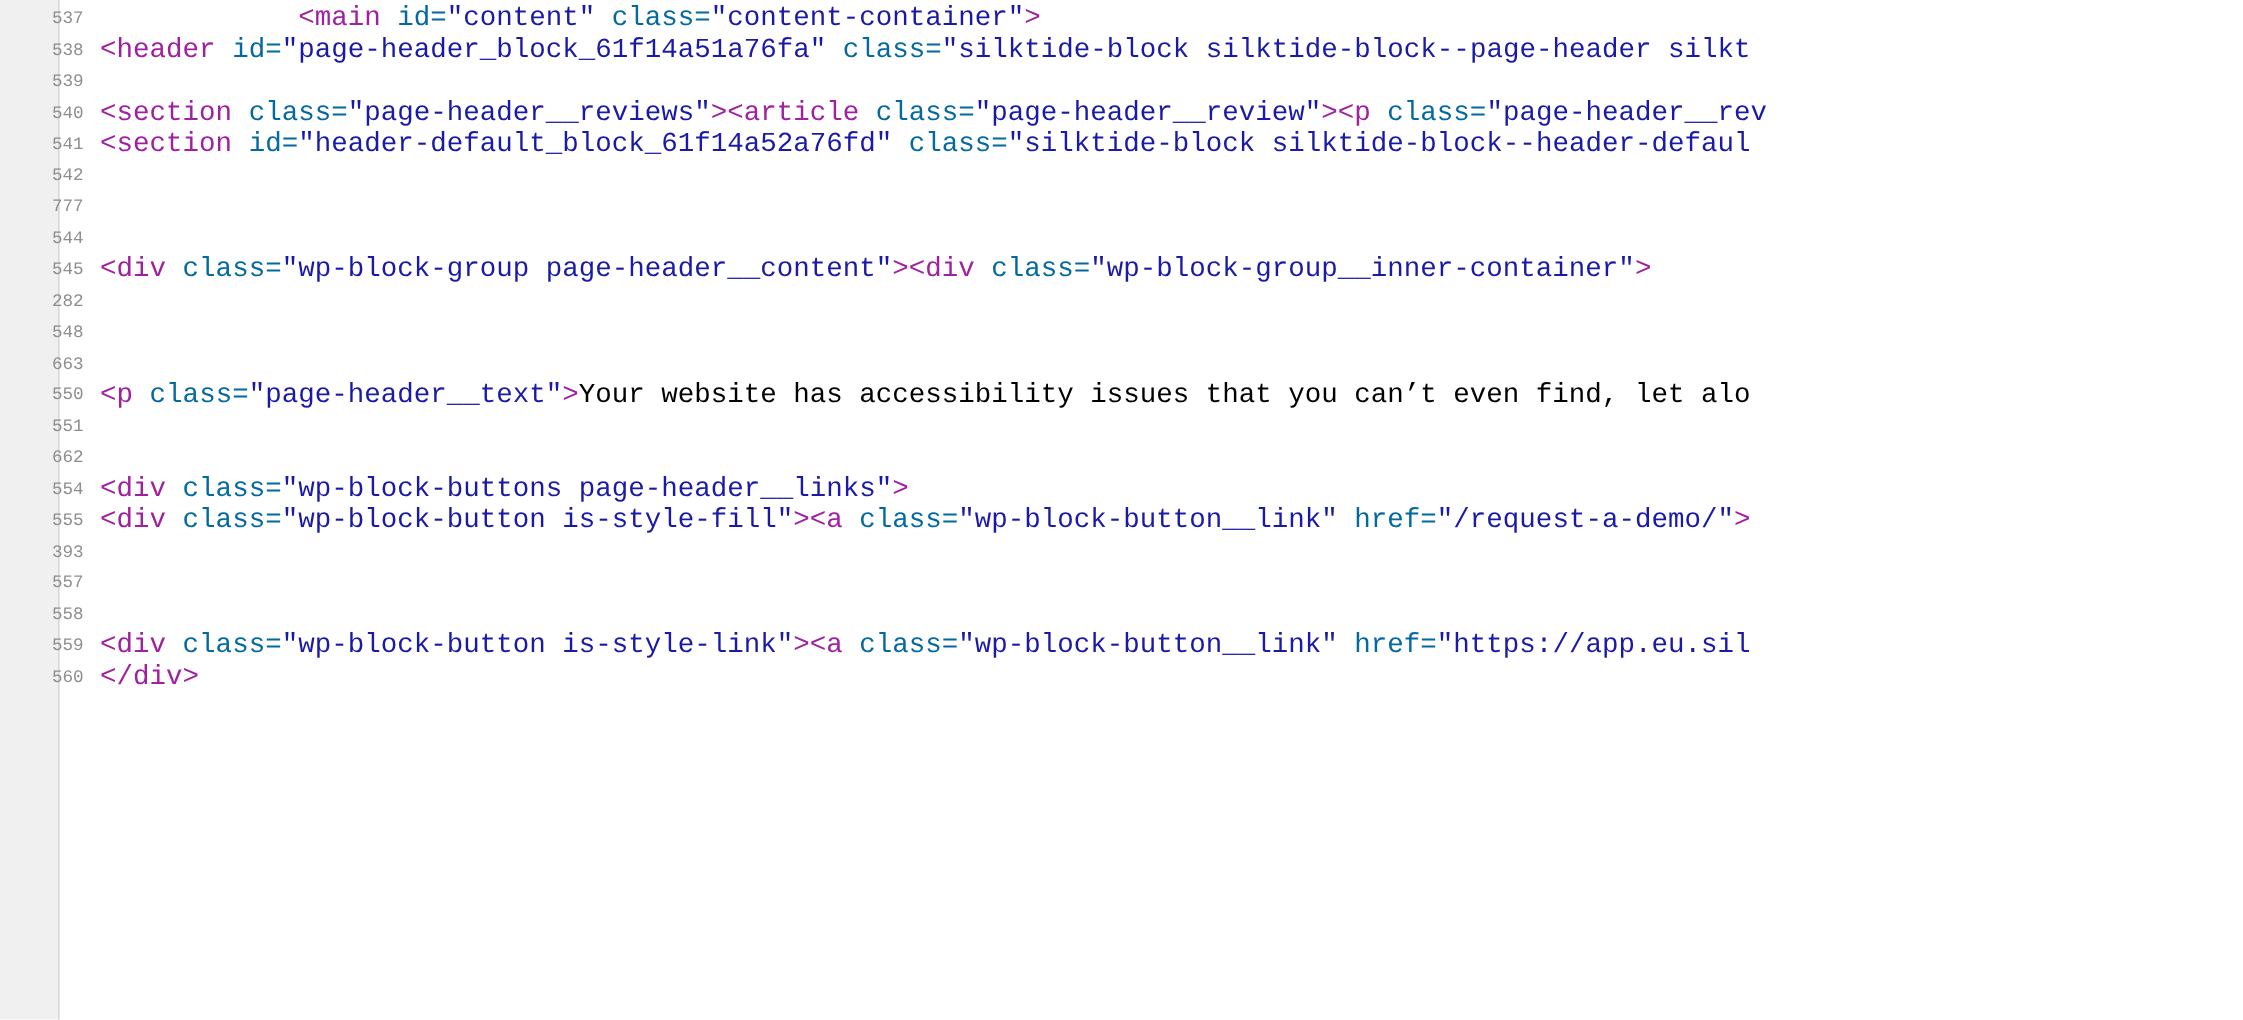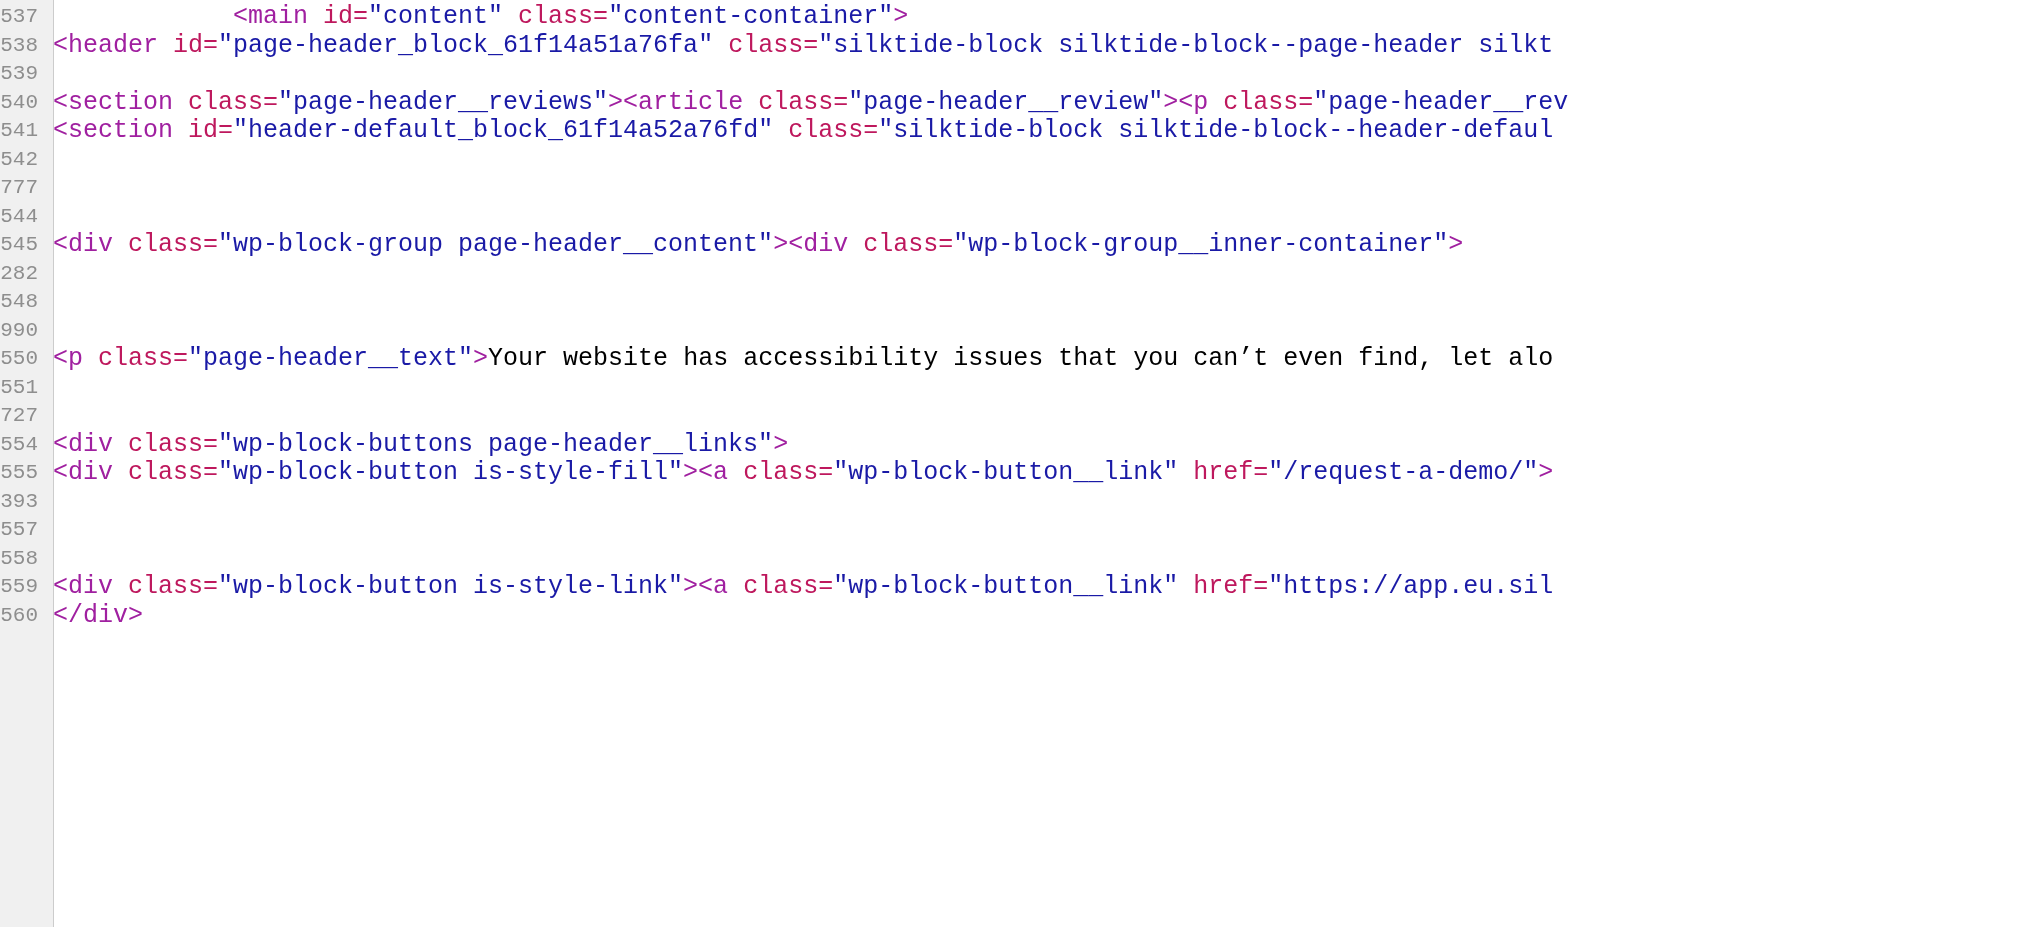--- a/index.html
+++ b/index.html
@@ -51,59 +51,60 @@
     letter-spacing: 0px;
   }
 
   .ln {
     display: inline-block;
     width: 38px;
     margin-right: 15px;
     padding-right: 0;
     text-align: right;
     color: #8e8e8e;
-    font-size: 21px;
+    font-size: 16px;
     vertical-align: top;
     -moz-user-select: none;
     user-select: none;
+    padding-left: 38px;
   }
 
   .code-text {
     display: inline-block;
     vertical-align: top;
     color: #000000;
   }
 
   
   .tag    { color: #a020a0; font-family: Liberation Mono, monospace; }   
   .attr   { color: #b35000; }   
   .val    { color: #1a1aa6; }   
   .txt    { color: #000000; }   
 </style>
-<style>.tag{color:#a020a0;}.attr{color:#be185d;margin-top:24px;}.val{color:#1a1aa6;}.txt{color:#000000;}.ln{color:#8e8e8e;}</style></head>
+<style>.tag{color:#a020a0;}.attr{color:#0369a1;margin-top:24px;}.val{color:#1a1aa6;}.txt{color:#000000;}.ln{color:#8e8e8e;}</style></head>
 <body>
 
 <div id="source-pane" style="background: rgb(255, 255, 255);">
   <div id="gutter-strip" style="background: rgb(240, 240, 240); border-right-color: rgb(204, 204, 204);"></div>
   <div id="code-lines">
       <div class="code-line"><span class="ln">537</span><span class="code-text"><span class="txt">            </span><span class="tag">&lt;main </span><span class="attr">id=</span><span class="val">"content"</span><span class="txt"> </span><span class="attr">class=</span><span class="val">"content-container"</span><span class="tag">&gt;</span></span></div>
       <div class="code-line"><span class="ln">538</span><span class="code-text"><span class="tag">&lt;header </span><span class="attr">id=</span><span class="val">"page-header_block_61f14a51a76fa"</span><span class="txt"> </span><span class="attr">class=</span><span class="val">"silktide-block silktide-block--page-header silkt</span></span></div>
       <div class="code-line"><span class="ln">539</span><span class="code-text"></span></div>
       <div class="code-line"><span class="ln">540</span><span class="code-text"><span class="tag">&lt;section </span><span class="attr">class=</span><span class="val">"page-header__reviews"</span><span class="tag">&gt;&lt;article </span><span class="attr">class=</span><span class="val">"page-header__review"</span><span class="tag">&gt;&lt;p </span><span class="attr">class=</span><span class="val">"page-header__rev</span></span></div>
       <div class="code-line"><span class="ln">541</span><span class="code-text"><span class="tag">&lt;section </span><span class="attr">id=</span><span class="val">"header-default_block_61f14a52a76fd"</span><span class="txt"> </span><span class="attr">class=</span><span class="val">"silktide-block silktide-block--header-defaul</span></span></div>
       <div class="code-line"><span class="ln">542</span><span class="code-text"></span></div>
       <div class="code-line"><span class="ln">777</span><span class="code-text"></span></div>
       <div class="code-line"><span class="ln">544</span><span class="code-text"></span></div>
       <div class="code-line"><span class="ln">545</span><span class="code-text"><span class="tag">&lt;div </span><span class="attr">class=</span><span class="val">"wp-block-group page-header__content"</span><span class="tag">&gt;&lt;div </span><span class="attr">class=</span><span class="val">"wp-block-group__inner-container"</span><span class="tag">&gt;</span></span></div>
       <div class="code-line"><span class="ln">282</span><span class="code-text"></span></div>
       <div class="code-line"><span class="ln">548</span><span class="code-text"></span></div>
-      <div class="code-line"><span class="ln">990</span><span class="code-text"></span></div>
+      <div class="code-line"><span class="ln">663</span><span class="code-text"></span></div>
       <div class="code-line"><span class="ln">550</span><span class="code-text"><span class="tag">&lt;p </span><span class="attr">class=</span><span class="val">"page-header__text"</span><span class="tag">&gt;</span><span class="txt">Your website has accessibility issues that you can’t even find, let alo</span></span></div>
       <div class="code-line"><span class="ln">551</span><span class="code-text"></span></div>
-      <div class="code-line"><span class="ln">727</span><span class="code-text"></span></div>
+      <div class="code-line"><span class="ln">662</span><span class="code-text"></span></div>
       <div class="code-line"><span class="ln">554</span><span class="code-text"><span class="tag">&lt;div </span><span class="attr">class=</span><span class="val">"wp-block-buttons page-header__links"</span><span class="tag">&gt;</span></span></div>
       <div class="code-line"><span class="ln">555</span><span class="code-text"><span class="tag">&lt;div </span><span class="attr">class=</span><span class="val">"wp-block-button is-style-fill"</span><span class="tag">&gt;&lt;a </span><span class="attr">class=</span><span class="val">"wp-block-button__link"</span><span class="txt"> </span><span class="attr">href=</span><span class="val">"/request-a-demo/"</span><span class="tag">&gt;</span></span></div>
       <div class="code-line"><span class="ln">393</span><span class="code-text"></span></div>
       <div class="code-line"><span class="ln">557</span><span class="code-text"></span></div>
       <div class="code-line"><span class="ln">558</span><span class="code-text"></span></div>
       <div class="code-line"><span class="ln">559</span><span class="code-text"><span class="tag">&lt;div </span><span class="attr">class=</span><span class="val">"wp-block-button is-style-link"</span><span class="tag">&gt;&lt;a </span><span class="attr">class=</span><span class="val">"wp-block-button__link"</span><span class="txt"> </span><span class="attr">href=</span><span class="val">"https://app.eu.sil</span></span></div>
       <div class="code-line"><span class="ln">560</span><span class="code-text"><span class="tag">&lt;/div&gt;</span></span></div>
     </div>
 </div>
 

